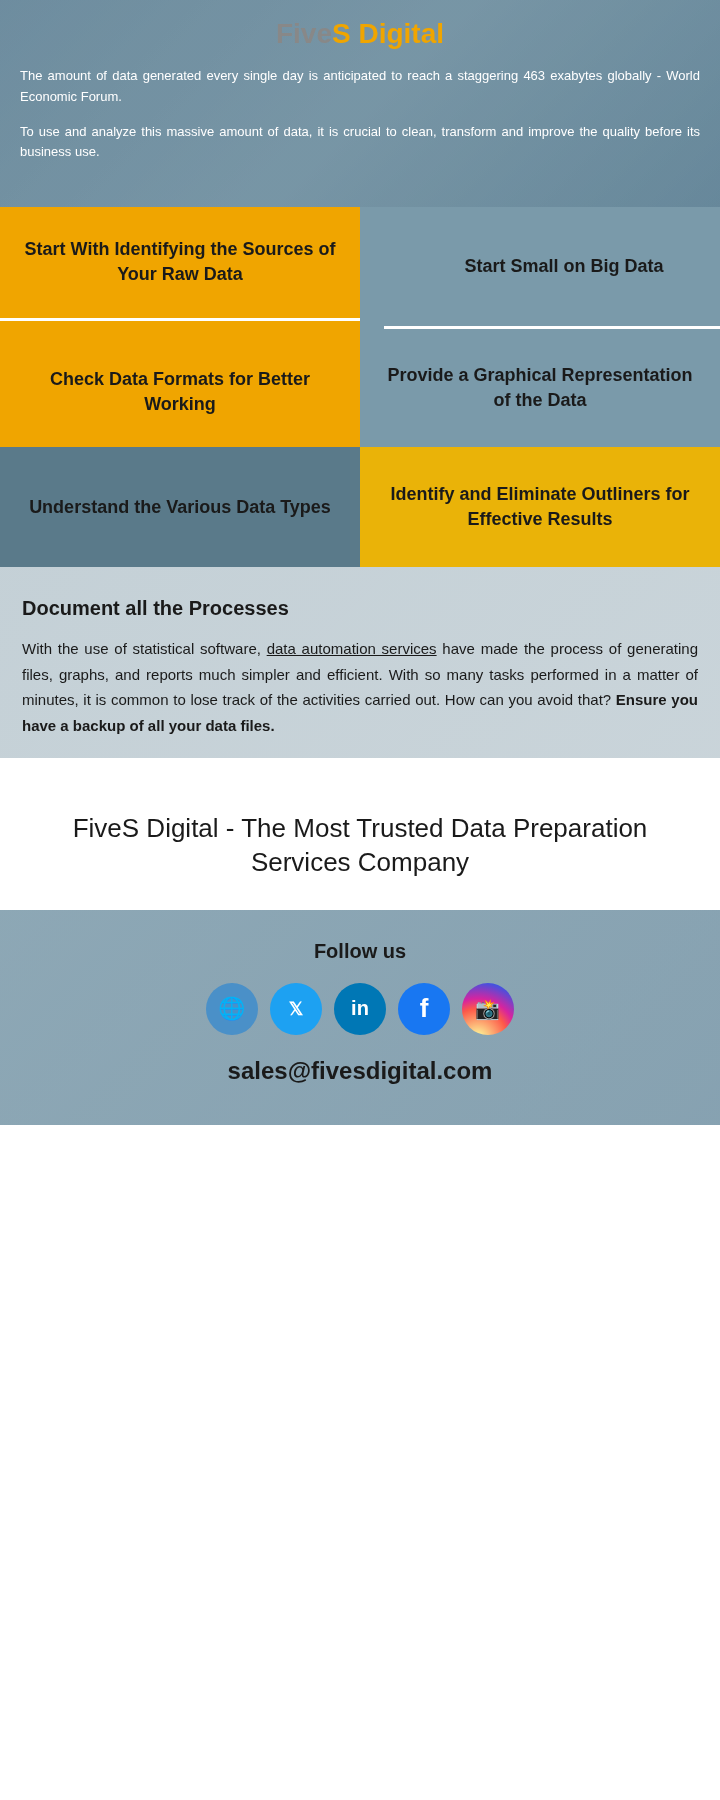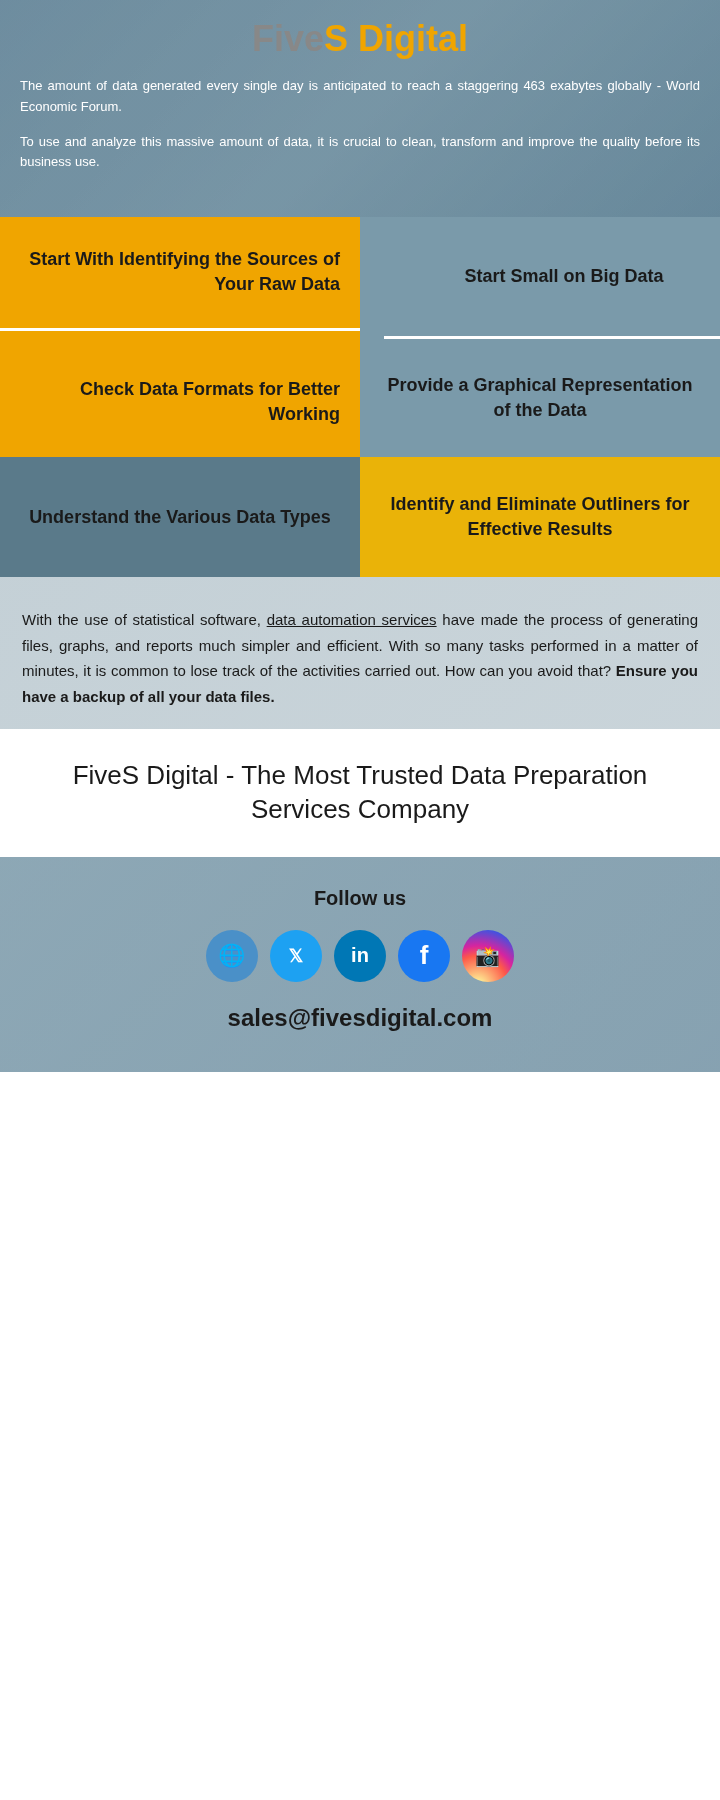--- a/index.html
+++ b/index.html
@@ -10,21 +10,21 @@
     }
 
     
     .header-section {
       background-image: linear-gradient(rgba(100,130,150,0.55), rgba(100,130,150,0.55)),
         linear-gradient(135deg, #7a9aaa 0%, #8fadb8 50%, #6a8fa0 100%);
       padding: 18px 20px 30px;
       text-align: center;
     }
     .logo {
-      font-size: 36px;
+      font-size: 28px;
       font-weight: bold;
       color: #888;
       margin-bottom: 16px;
     }
     .logo span {
       color: #f0a500;
     }
     .main-title {
       color: #fff;
       font-size: 32px;
@@ -100,20 +100,21 @@
     }
     .document-body strong {
       font-weight: 900;
     }
 
     
     .tagline-section {
       background-color: #fff;
       text-align: center;
       padding: 30px 20px;
+      margin-top: 24px;
     }
     .tagline-text {
       font-size: 26px;
       font-weight: 400;
       color: #1a1a1a;
       line-height: 1.3;
     }
 
     
     .follow-section {
@@ -164,21 +165,21 @@
 <div class="header-section">
   <div class="logo">
     Five<span>S Digital</span>
   </div>
   <p class="intro-text">The amount of data generated every single day is anticipated to reach a staggering 463 exabytes globally - World Economic Forum.</p>
   <p class="intro-text">To use and analyze this massive amount of data, it is crucial to clean, transform and improve the quality before its business use.</p>
 </div>
 
 <div class="grid-section">
 
-  <div class="grid-cell cell-yellow" style="flex-direction: column; gap: 16px; min-height: 240px; padding: 0; text-align: right;">
+  <div class="grid-cell cell-yellow" style="flex-direction: column; gap: 16px; min-height: 240px; padding: 0;">
     <div style="flex:1; display:flex; align-items:center; justify-content:center; padding: 20px; border-bottom: 3px solid #fff; width:100%;">
       <span>Start With Identifying the Sources of Your Raw Data</span>
     </div>
     <div style="flex:1; display:flex; align-items:center; justify-content:center; padding: 20px; width:100%;">
       <span>Check Data Formats for Better Working</span>
     </div>
   </div>
 
   <div class="grid-cell cell-gray" style="flex-direction: column; gap: 0; min-height: 240px; padding: 0;">
     <div style="flex:1; display:flex; align-items:center; justify-content:center; padding: 20px; border-bottom: 3px solid #fff; width:100%;margin-left:48px;">
@@ -192,20 +193,21 @@
   <div class="grid-cell cell-dark-gray">
     <span>Understand the Various Data Types</span>
   </div>
 
   <div class="grid-cell cell-yellow-dark">
     <span>Identify and Eliminate Outliners for Effective Results</span>
   </div>
 </div>
 
 <div class="document-section">
+  <div class="document-title">Document all the Processes</div>
   <div class="document-body">
     <span>With the use of statistical software,&nbsp;</span><a href="#">data automation services</a><span>&nbsp;have made the process of generating files, graphs, and reports much simpler and efficient. With so many tasks performed in a matter of minutes, it is common to lose track of the activities carried out. How can you avoid that?&nbsp;</span><strong>Ensure you have a backup of all your data files.</strong>
   </div>
 </div>
 
 <div class="tagline-section">
   <div class="tagline-text">FiveS Digital - The Most Trusted Data Preparation Services Company</div>
 </div>
 
 <div class="follow-section">

